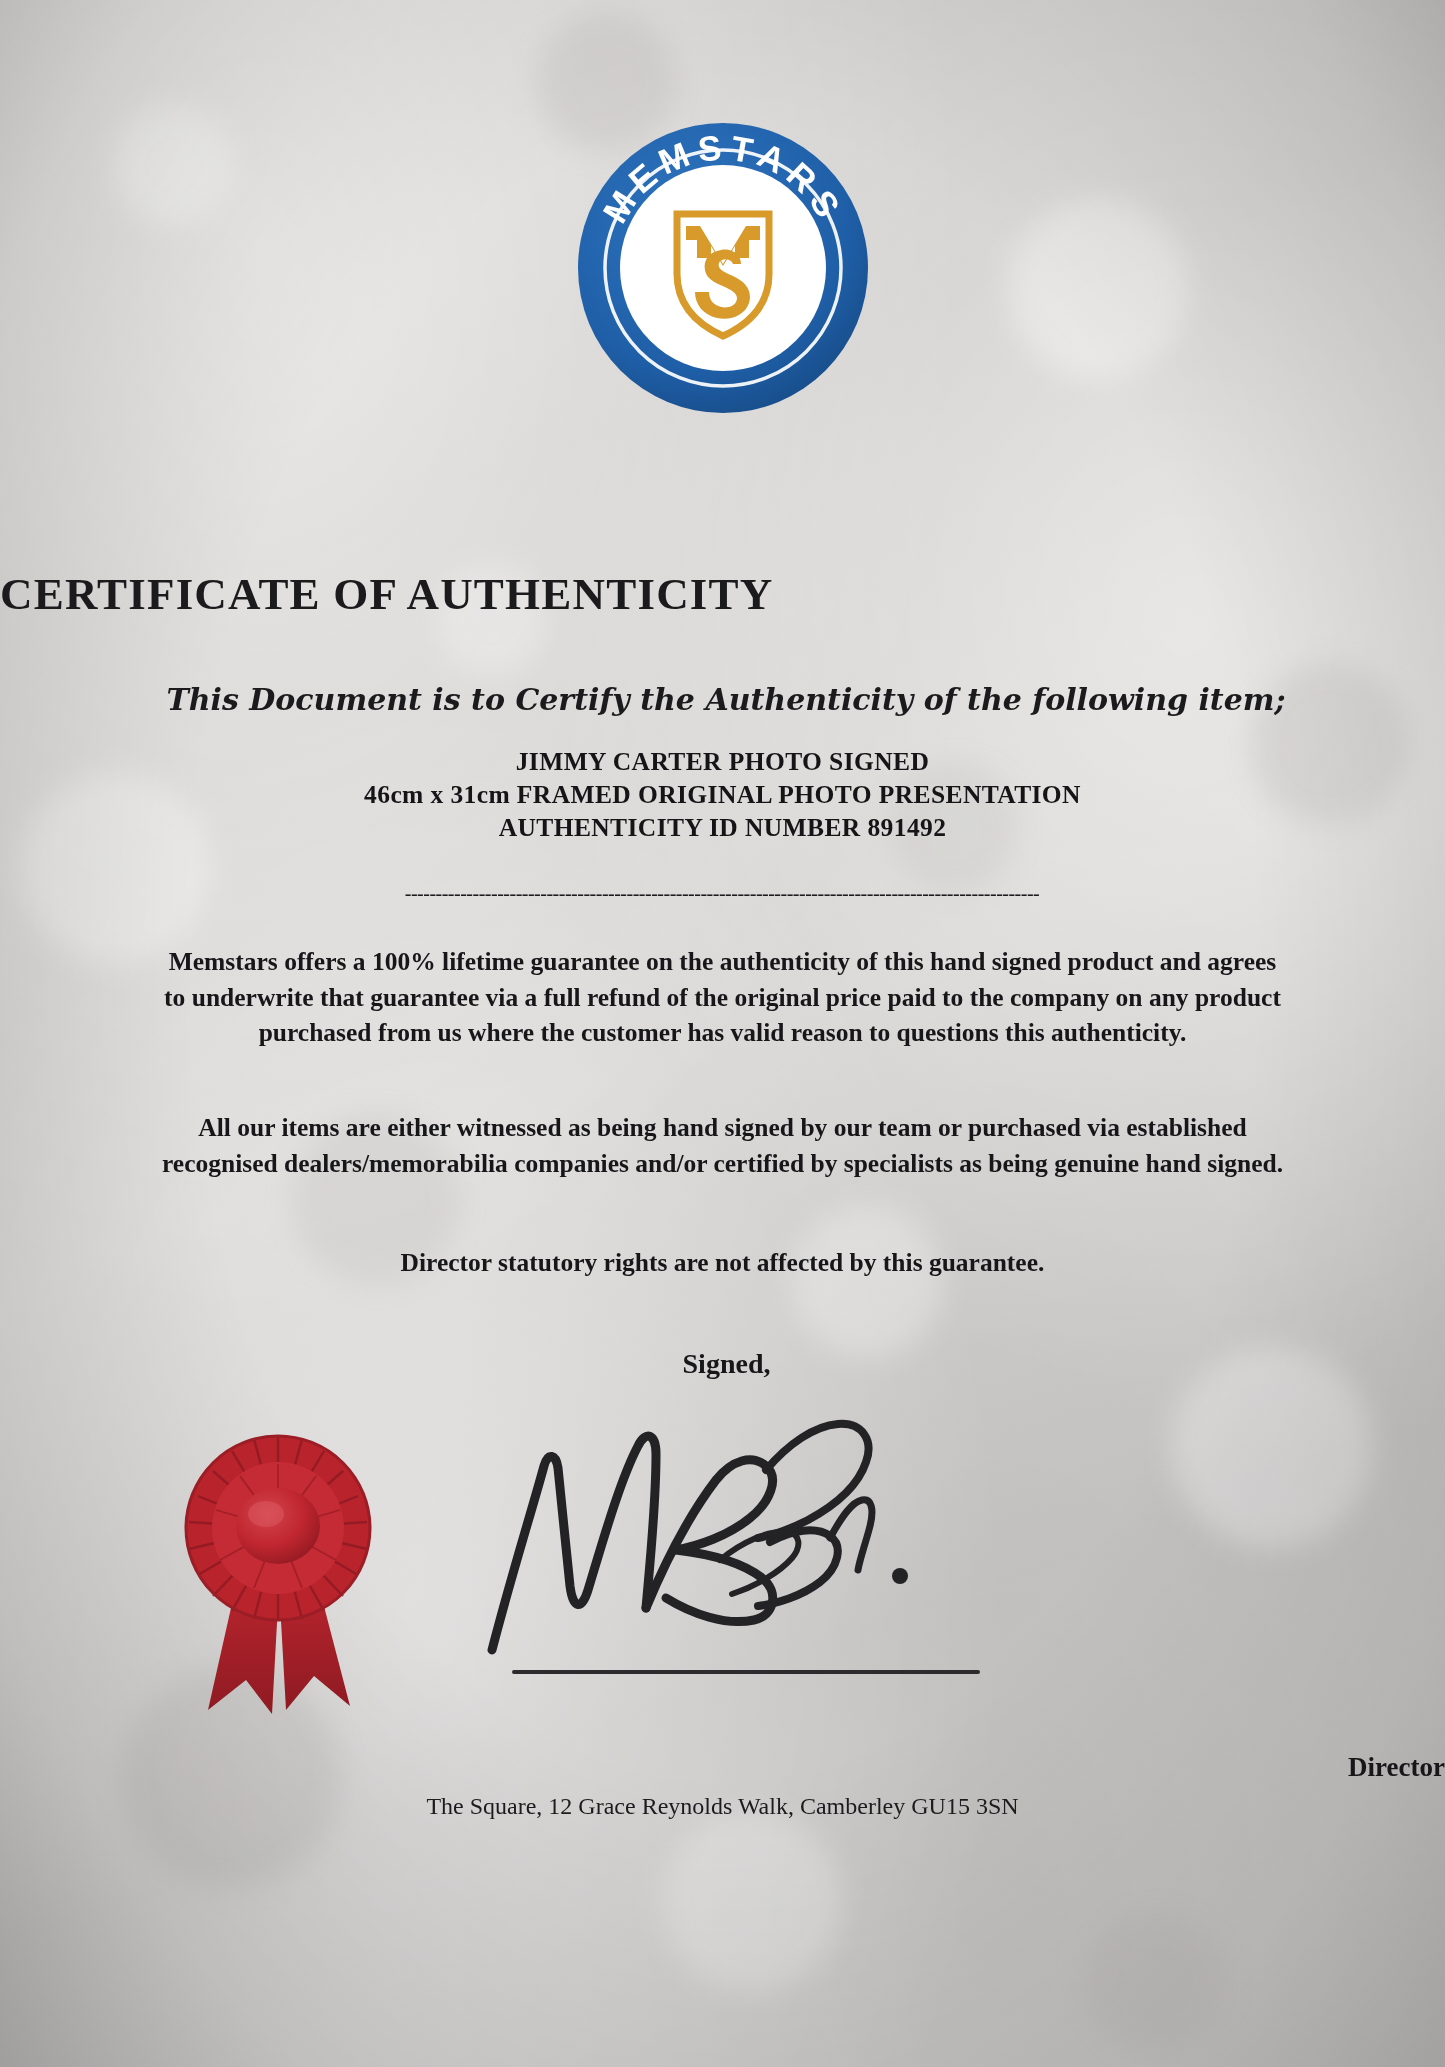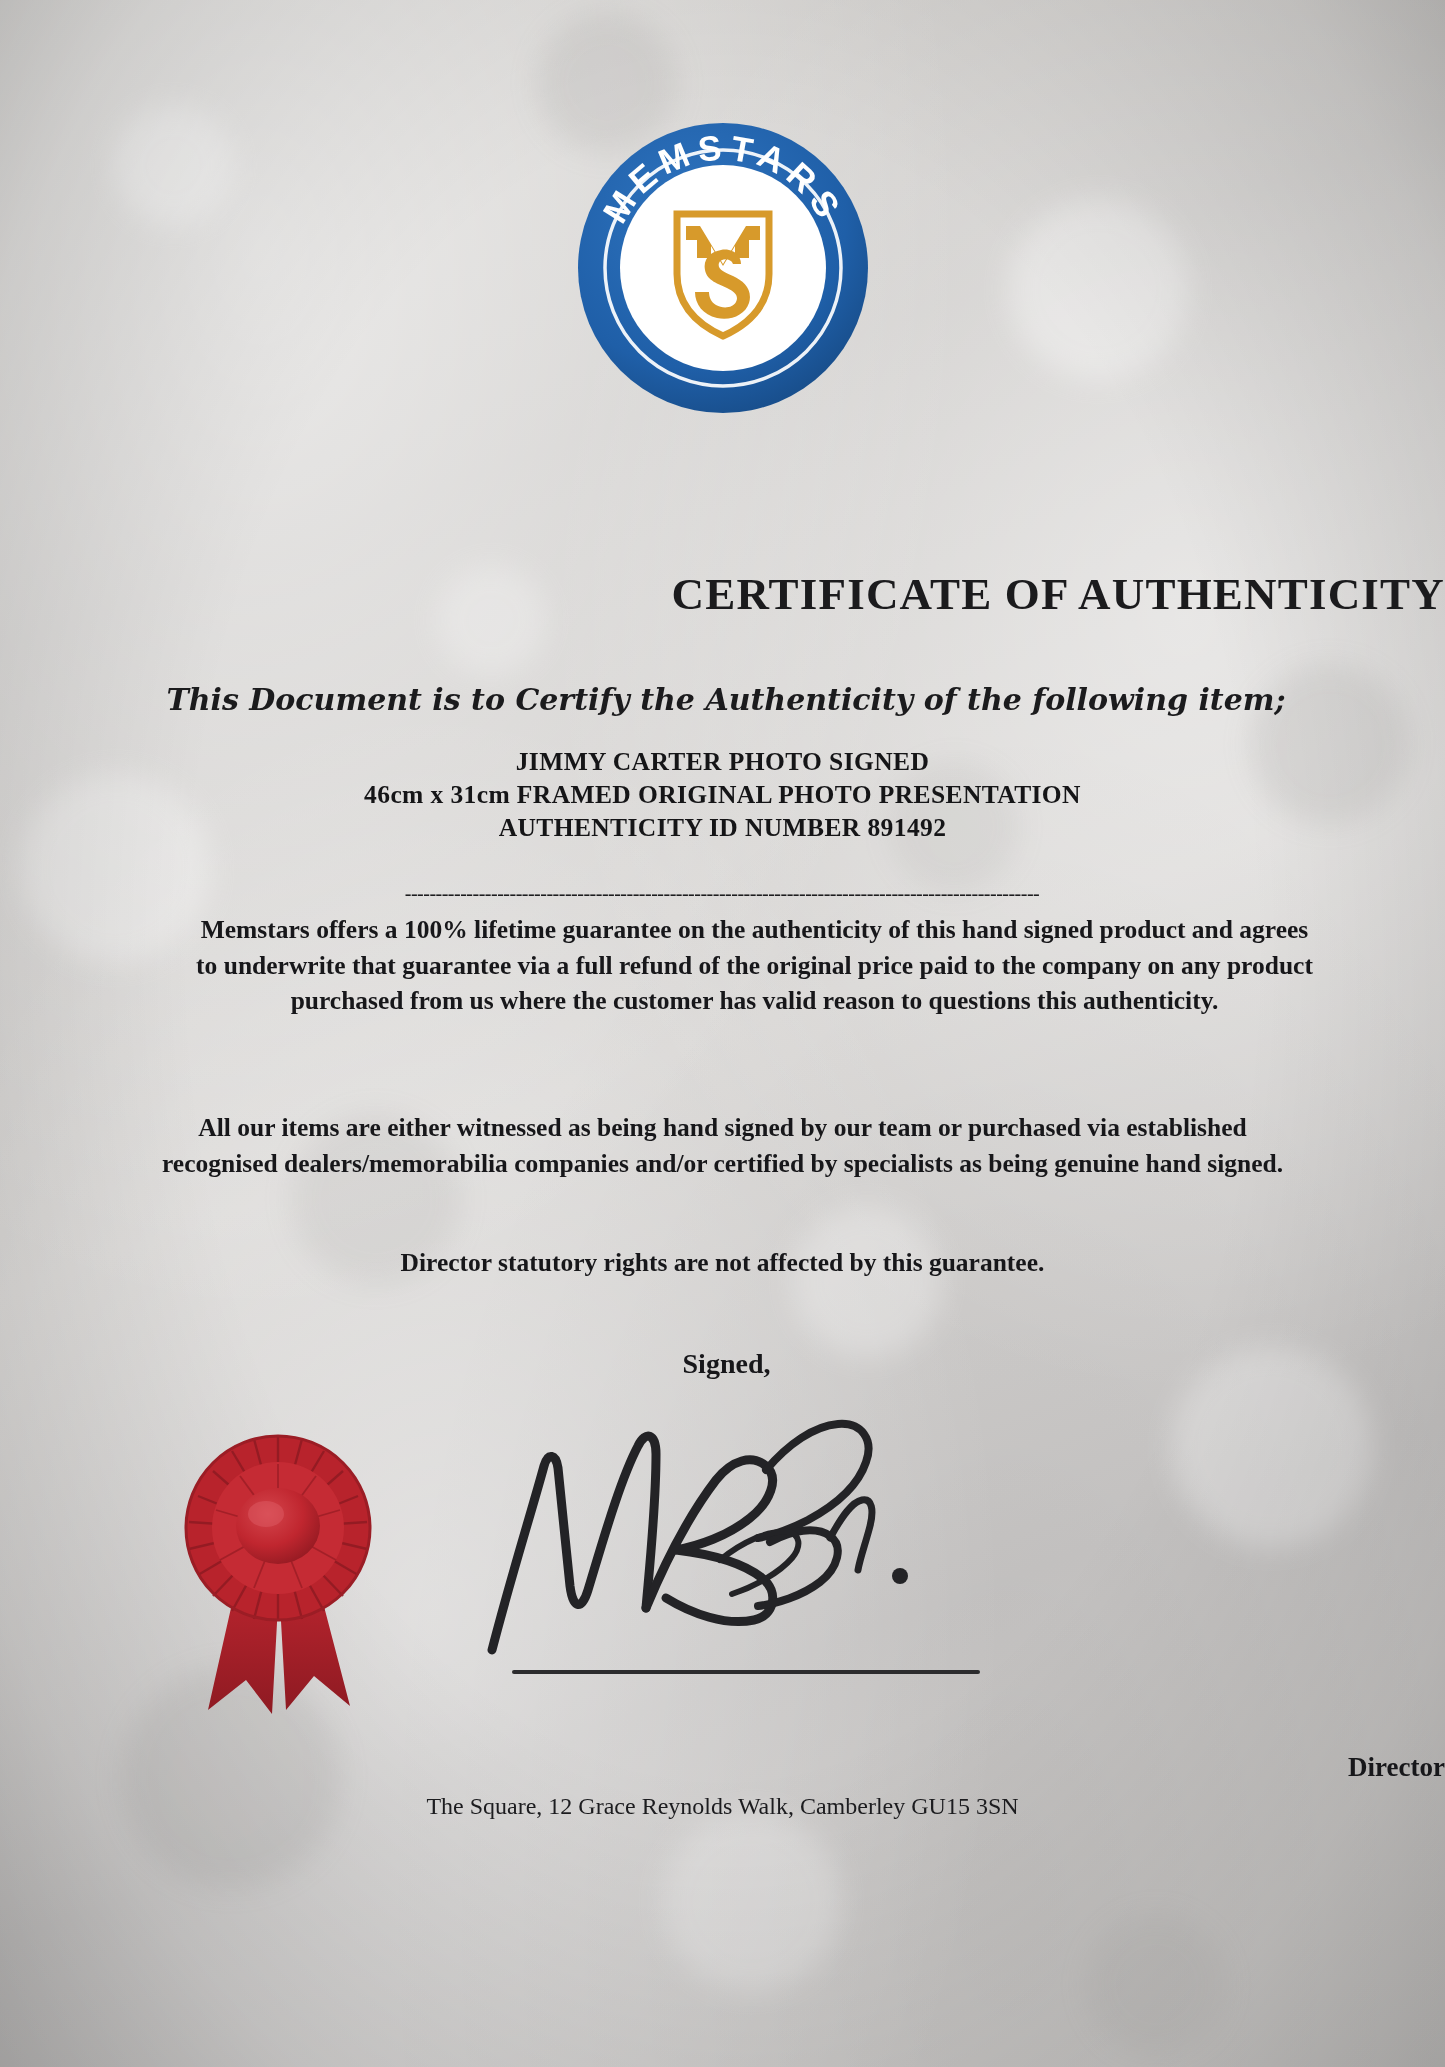--- a/index.html
+++ b/index.html
@@ -75,21 +75,21 @@
     position: relative;
     width: 300px;
     height: 300px;
   }
 
   
   .title-main {
     position: absolute;
     top: 568px;
     left: 0; right: 0;
-    text-align: right;
+    text-align: left;
     font-size: 45px;
     font-weight: bold;
     letter-spacing: 1.2px;
     color: #1b1b1d;
     font-family: "Liberation Serif", serif;
   }
   .subtitle {
     position: absolute;
     top: 682px;
     left: 0; right: 0;
@@ -136,21 +136,21 @@
     position: absolute;
     left: 160px;
     width: 1125px;
     text-align: center;
     color: #17171a;
     font-family: "Liberation Serif", serif;
     font-weight: bold;
     font-size: 25.5px;
     line-height: 35.5px;
   }
-  #para-1 { top: 912px; margin-left: 32px; }
+  #para-1 { top: 944px; }
   #para-2 { top: 1110px; }
   #para-3 { top: 1245px; }
 
   #signed-label {
     position: absolute;
     top: 1348px;
     left: 8px; right: 0;
     text-align: center;
     font-family: "Liberation Serif", serif;
     font-weight: bold;

